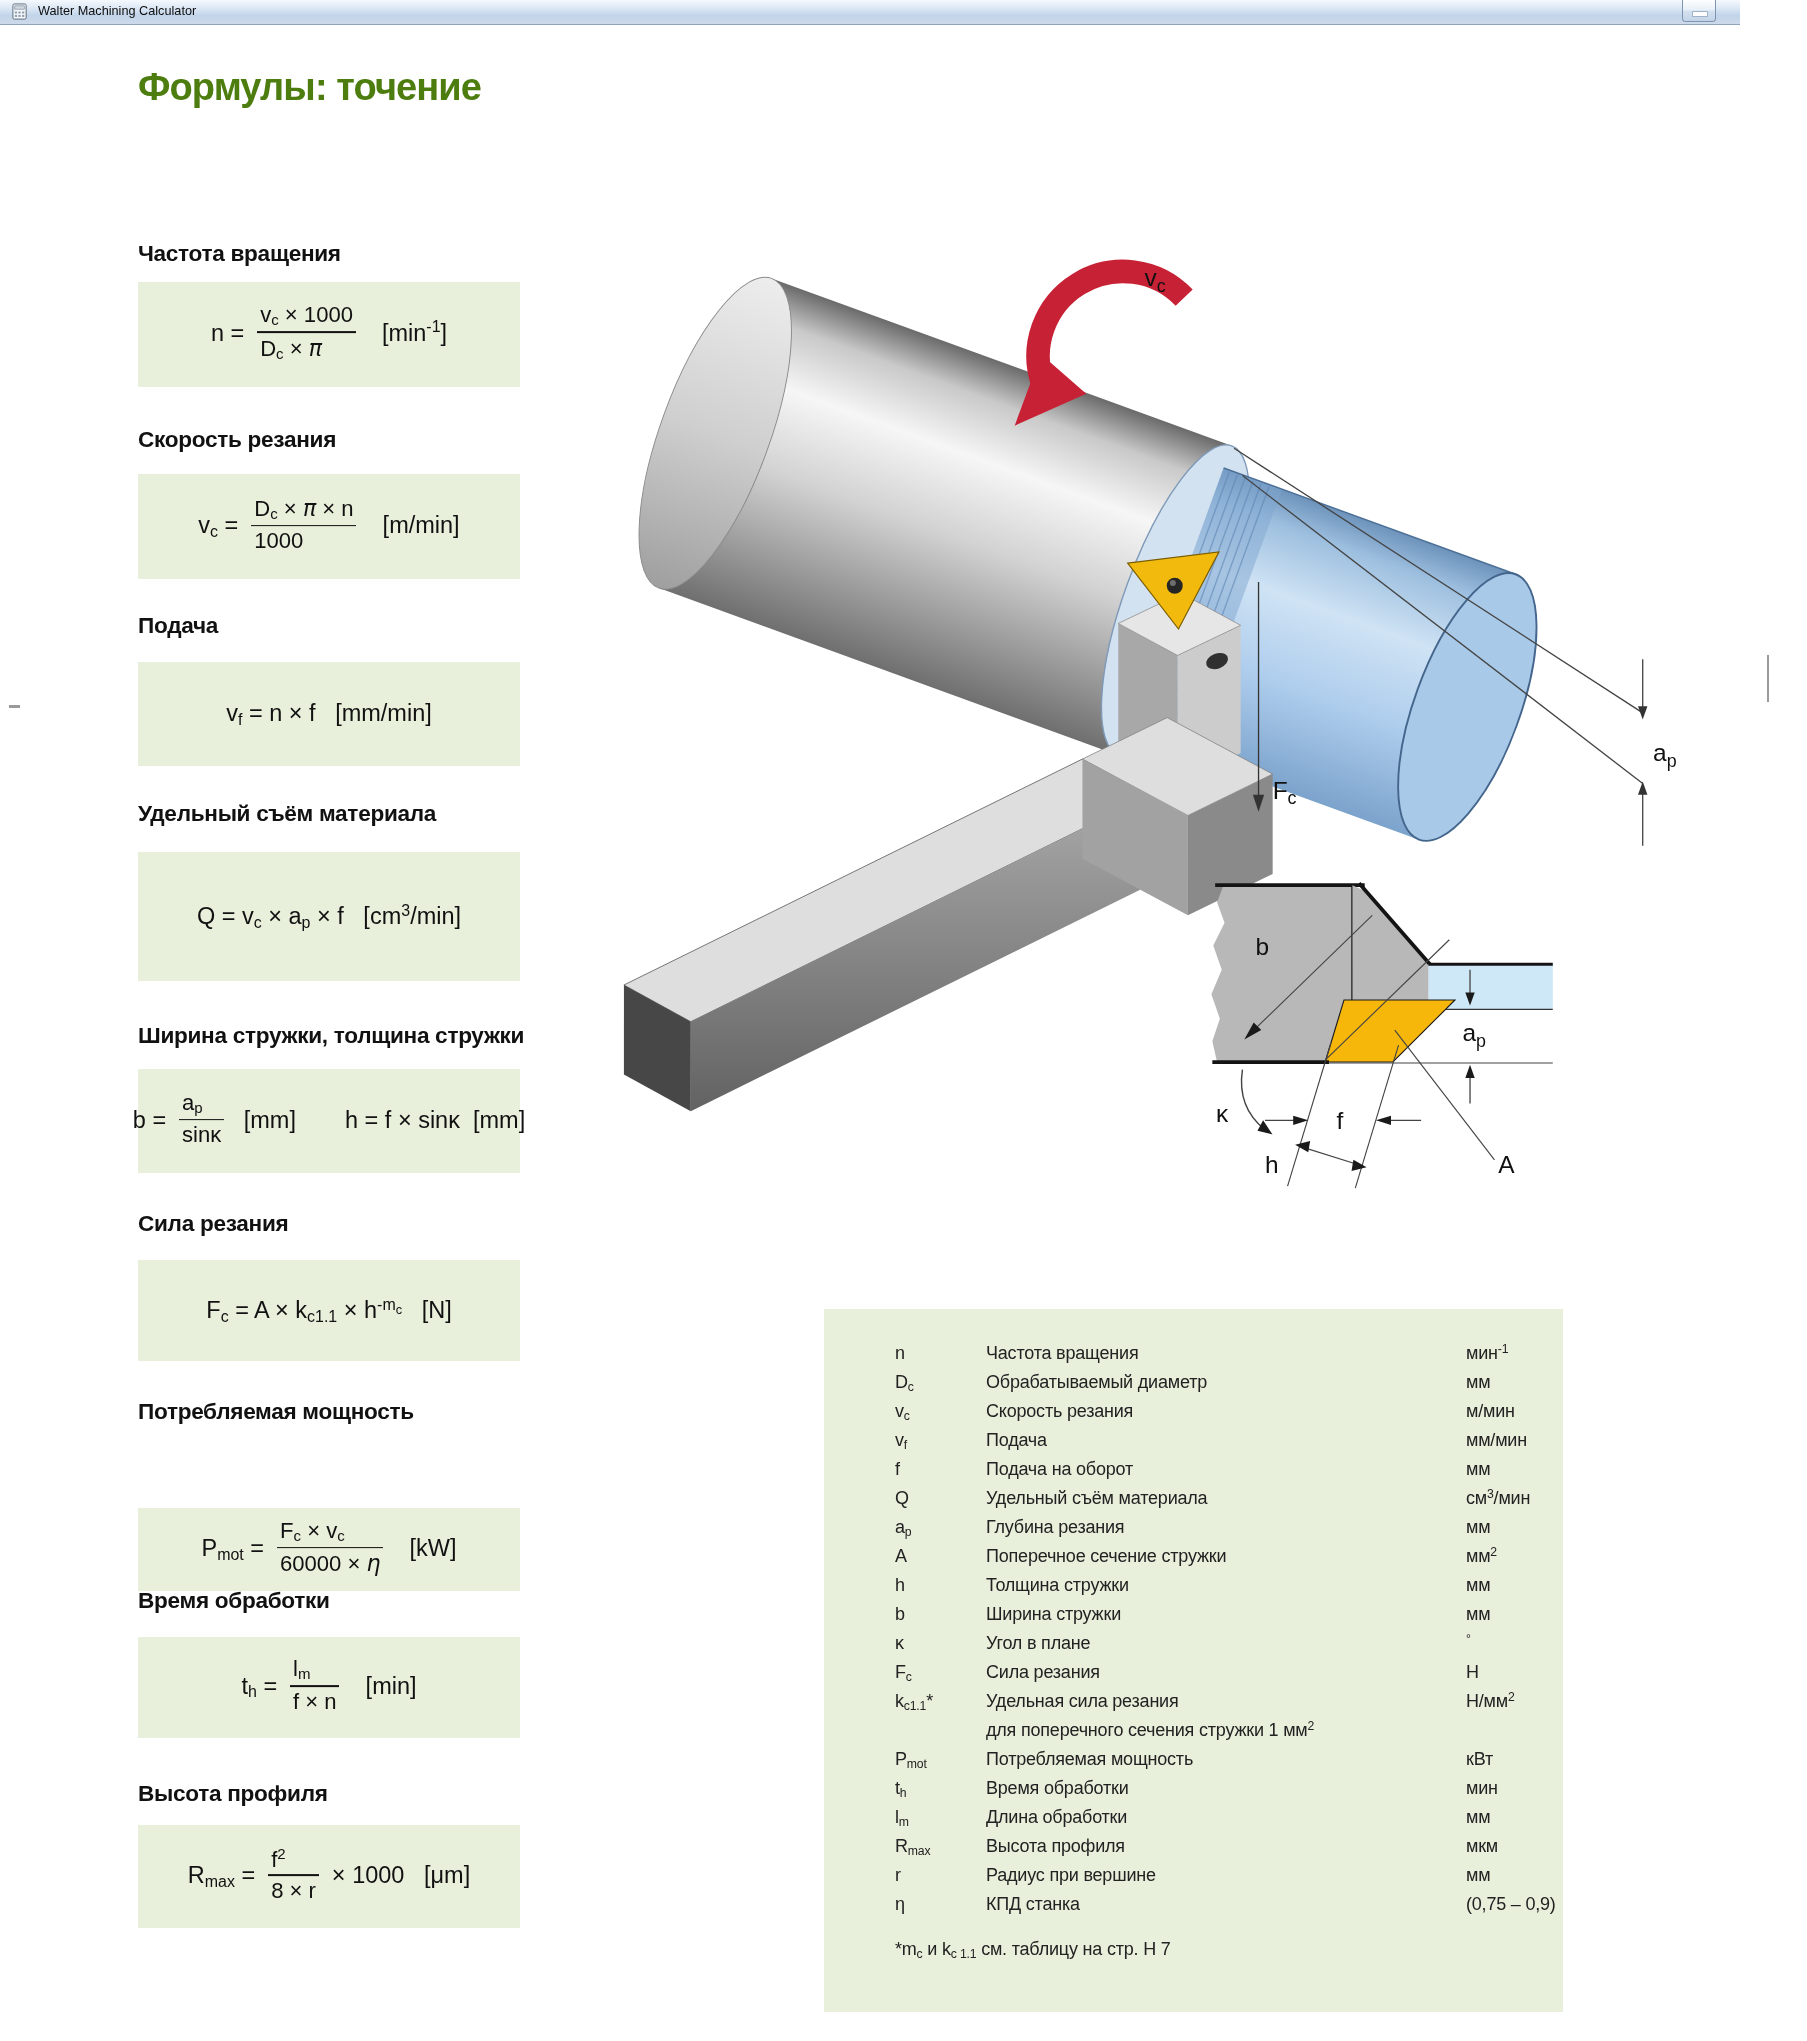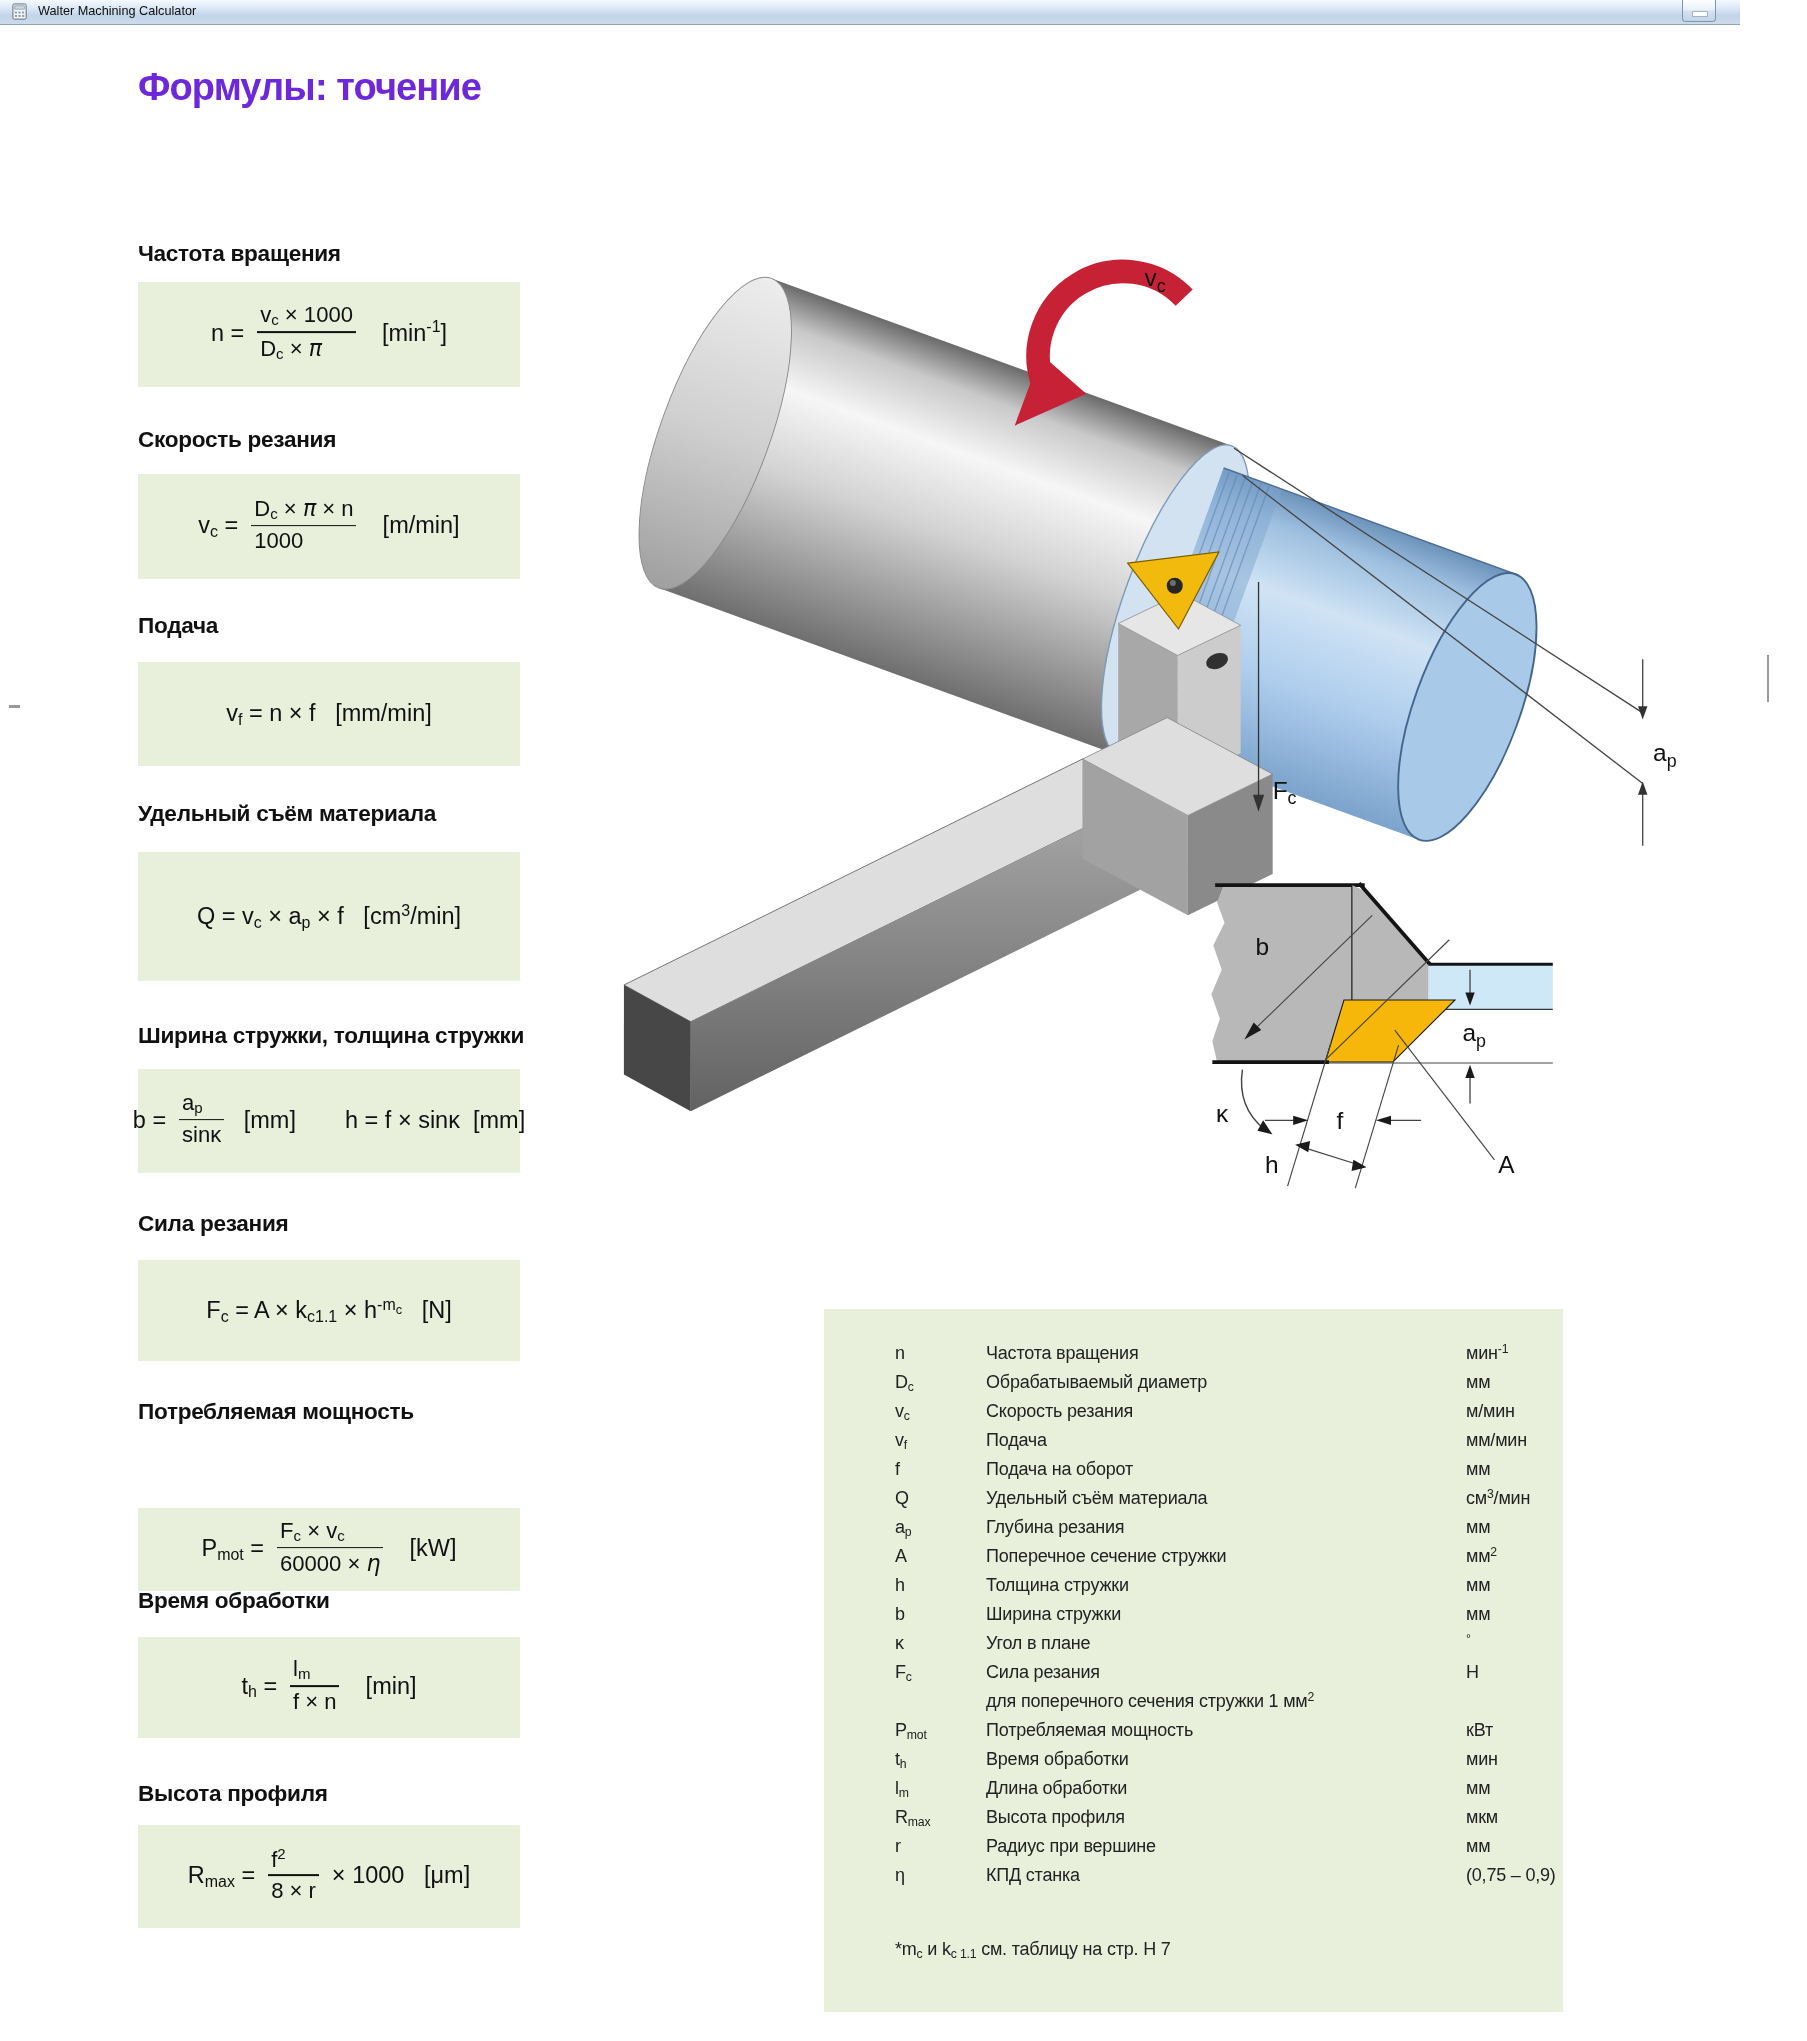--- a/index.html
+++ b/index.html
@@ -13,21 +13,21 @@
   .win-icon{position:absolute;left:11.3px;top:2.8px;width:18px;height:18px;}
   .win-title{position:absolute;left:38px;top:3.8px;font-size:12.7px;color:#0d0d0d;}
   .min-btn{position:absolute;left:1682px;top:0px;width:32px;height:21px;
     background:linear-gradient(#fdfeff 0%,#e9f0f8 45%,#d3e0ef 55%,#c3d3e6 100%);
     border:0.9px solid #7e94b1;border-top:none;border-radius:0 0 3.8px 3.8px;}
   .min-glyph{position:absolute;left:8.5px;top:11.3px;width:14px;height:3.8px;background:#fdfdfd;
     border:0.9px solid #9fb2c8;border-radius:0.9px;}
 
   
   .page-title{position:absolute;left:138px;top:66px;font-size:38px;font-weight:bold;
-    letter-spacing:-0.9px;color:#6d28d9;}
+    letter-spacing:-0.9px;color:#4d7c0f;}
   .sec-title{position:absolute;left:138px;font-size:22.6px;font-weight:bold;
     letter-spacing:-0.3px;color:#111;white-space:nowrap;}
   .f-block{position:absolute;left:138px;width:382px;background:#e8efdb;
     display:flex;align-items:center;justify-content:center;}
   .formula{font-size:23.5px;white-space:pre;color:#111;display:inline-block;}
   .tk-t{white-space:pre;}
   .tk-sub{font-size:.68em;vertical-align:-.22em;}
   .tk-sup{font-size:.68em;vertical-align:.52em;white-space:pre;}
   .tk-ss{font-size:.8em;vertical-align:-.35em;}
   .tk-pi{font-family:"DejaVu Sans",sans-serif;font-style:italic;}
@@ -318,20 +318,25 @@
       <span class="lg-sym"><span class="tk-t">κ</span></span>
       <span class="lg-desc"><span class="tk-t">Угол в плане</span></span>
       <span class="lg-unit"><span class="tk-sup">°</span></span>
     </div>
       <div class="lg-row">
       <span class="lg-sym"><span class="tk-t">F</span><span class="tk-sub">c</span></span>
       <span class="lg-desc"><span class="tk-t">Сила резания</span></span>
       <span class="lg-unit"><span class="tk-t">Н</span></span>
     </div>
       <div class="lg-row">
+      <span class="lg-sym"><span class="tk-t">k</span><span class="tk-sub">c1.1</span><span class="tk-t">*</span></span>
+      <span class="lg-desc"><span class="tk-t">Удельная сила резания</span></span>
+      <span class="lg-unit"><span class="tk-t">Н/мм</span><span class="tk-sup">2</span></span>
+    </div>
+      <div class="lg-row">
       <span class="lg-sym"></span>
       <span class="lg-desc"><span class="tk-t">для поперечного сечения стружки 1 мм</span><span class="tk-sup">2</span></span>
       <span class="lg-unit"></span>
     </div>
       <div class="lg-row">
       <span class="lg-sym"><span class="tk-t">P</span><span class="tk-sub">mot</span></span>
       <span class="lg-desc"><span class="tk-t">Потребляемая мощность</span></span>
       <span class="lg-unit"><span class="tk-t">кВт</span></span>
     </div>
       <div class="lg-row">

